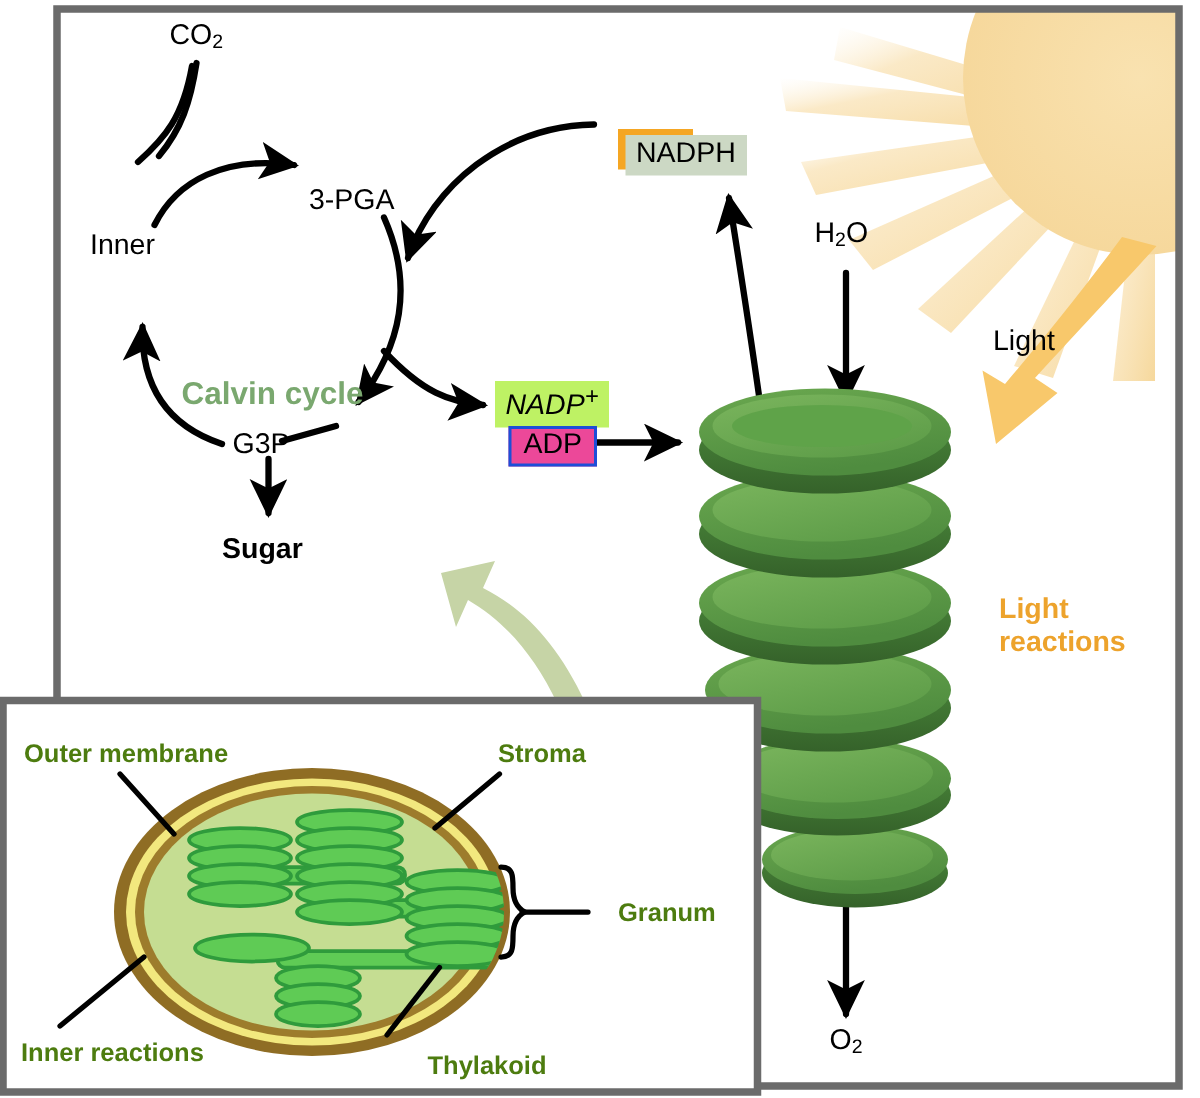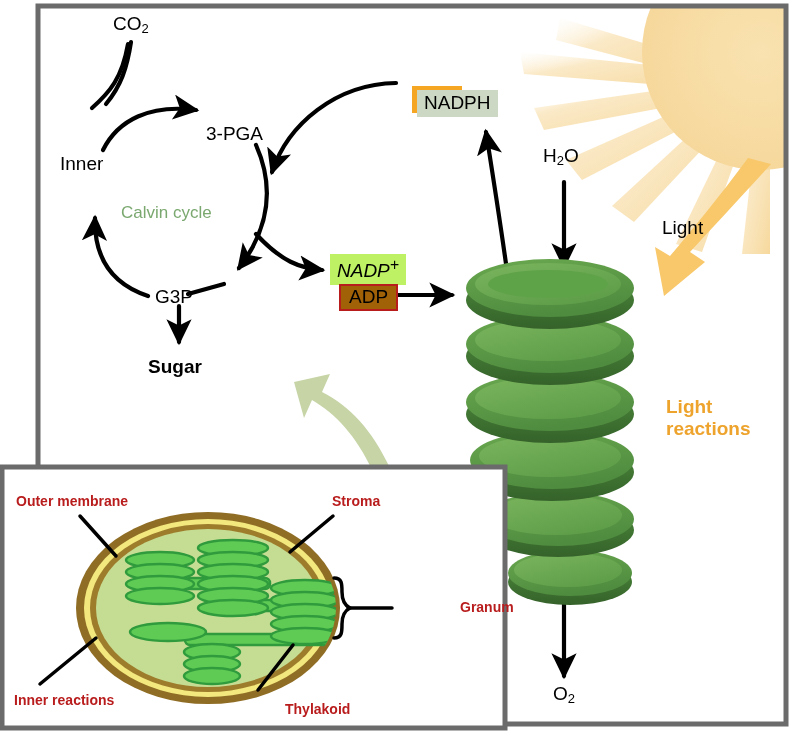--- a/index.html
+++ b/index.html
@@ -36,40 +36,41 @@
     position: absolute;
     white-space: nowrap;
     font-size: 19px;
     line-height: 1;
     padding: 3px 7px 5px 7px;
     color: #000;
   }
   .chip-atp { background: #f5a623; margin-top: 24px; }
   .chip-nadph { background: #ccd8c4; }
   .chip-nadp { background: #bef264; font-style: italic; }
-  .chip-adp { background: #a16207; border: 2px solid #b91c1c; padding: 1px 8px 3px 8px; }
+  .chip-adp { background: #ec4899; border: 2px solid #1d4ed8; padding: 1px 8px 3px 8px; }
   .cc-title {
     position: absolute;
     color: #7aa86f;
-    font-weight: normal;
-    font-size: 17px;
+    font-weight: bold;
+    font-size: 21px;
     white-space: nowrap;
+    margin-top: 48px;
   }
   .lr-title {
     position: absolute;
     color: #eda32c;
     font-weight: bold;
     font-size: 19px;
     line-height: 1.15;
   }
   .inset-lbl {
     position: absolute;
     font-weight: bold;
-    font-size: 14px;
-    color: #b91c1c;
+    font-size: 17px;
+    color: #4d7c0f;
     white-space: nowrap;
   }
 </style>
 </head>
 <body>
 
 <div id="stage">
 
   <svg class="layer" viewBox="0 0 800 732">
     <defs>
@@ -287,16 +288,16 @@
 
   <div class="lbl" style="left:662px; top:218px;">Light</div>
   <div class="lr-title" style="left:666px; top:396px;">
     <div>Light</div>
     <div>reactions</div>
   </div>
 
   <div class="inset-lbl" style="left:16px; top:493px;">Outer membrane</div>
   <div class="inset-lbl" style="left:14px; top:692px;">Inner reactions</div>
   <div class="inset-lbl" style="left:332px; top:493px;">Stroma</div>
-  <div class="inset-lbl" style="left:412px; top:599px;margin-left:48px;">Granum</div>
+  <div class="inset-lbl" style="left:412px; top:599px;">Granum</div>
   <div class="inset-lbl" style="left:285px; top:701px;">Thylakoid</div>
 
 </div>
 
 </body></html>

